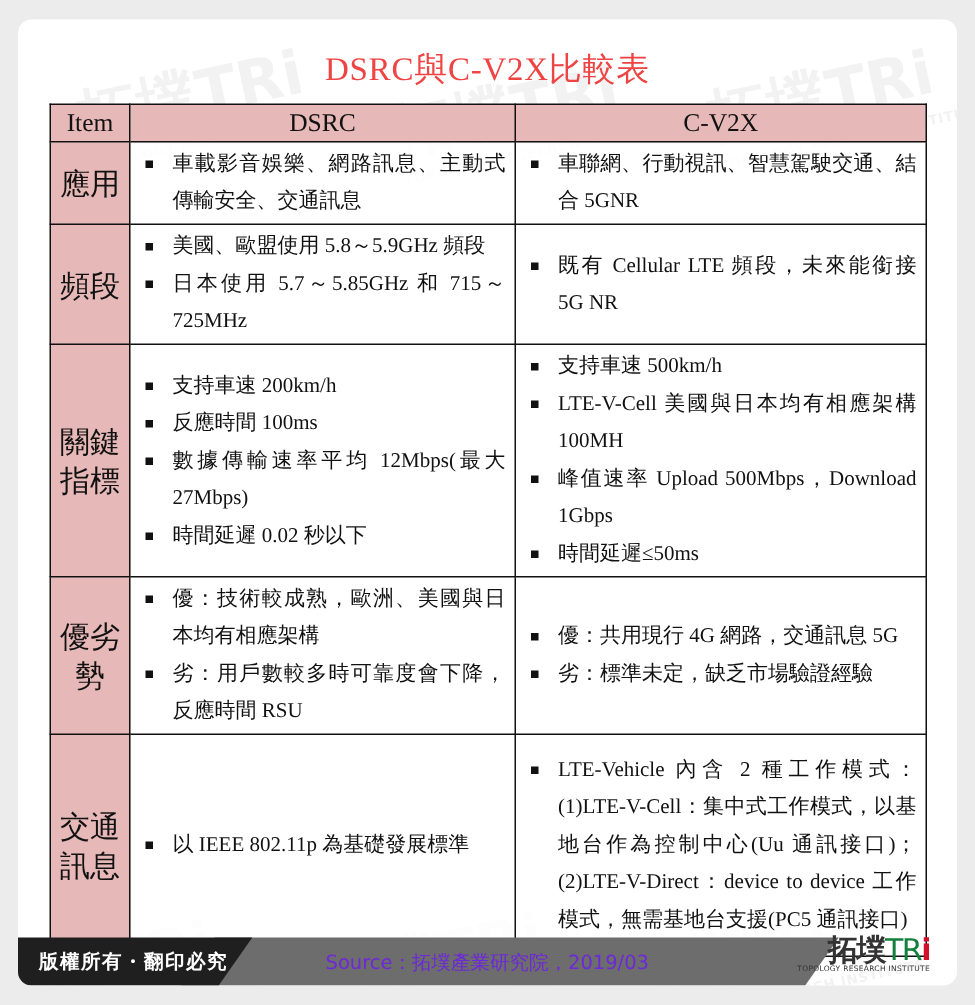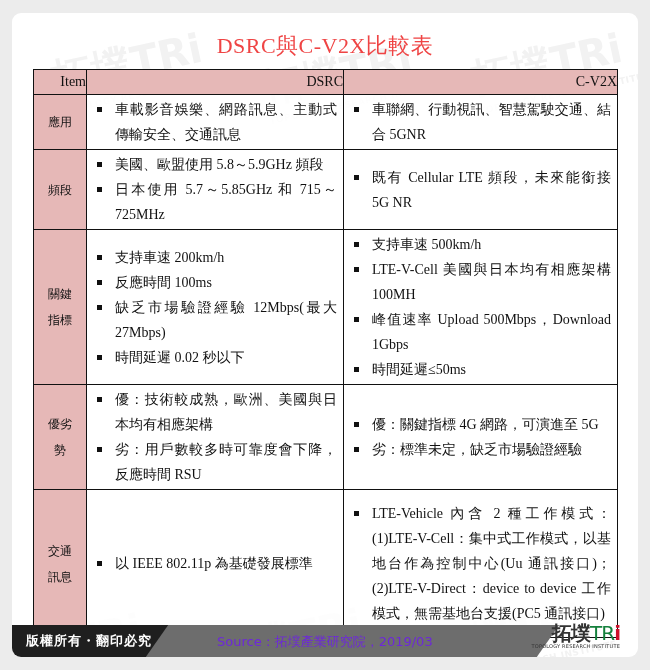--- a/index.html
+++ b/index.html
@@ -26,25 +26,25 @@
   }
 
   table.cmp {
     position: absolute; left: 21px; top: 56px; width: 584px;
     border-collapse: collapse; table-layout: fixed;
     font-family: "Liberation Serif", "DejaVu Serif", serif; font-size: 14px;
     background: transparent;
   }
   table.cmp th, table.cmp td { border: 1.5px solid #111; vertical-align: middle; }
   table.cmp th {
-    background: #e6b8b7; font-weight: normal; height: 25px; font-size: 14px; text-align: right;
+    background: #e6b8b7; font-weight: normal; height: 25px; font-size: 17px; text-align: center;
   }
   td.item {
     background: #e6b8b7; text-align: center; font-family: "DejaVu Sans", sans-serif;
-    font-size: 12px; line-height: 26px; padding: 0 4px;
+    font-size: 20px; line-height: 26px; padding: 0 4px;
   }
   td.cell { background: rgba(255,255,255,0.85); padding: 2px 6px 2px 6px; }
   ul.bl { list-style: none; }
   ul.bl li {
     position: relative; padding-left: 22px; line-height: 25px; font-size: 14px;
     text-align: justify;
   }
   ul.bl li::before {
     content: ""; position: absolute; left: 4px; top: 10px; width: 5px; height: 5px; background: #111;
   }
@@ -136,21 +136,21 @@
           <li>既有 Cellular LTE 頻段，未來能銜接 5G NR</li>
         </ul>
           </td>
       </tr>
       <tr style="height:145px">
         <td class="item"><span style="display:inline-block;width:2.2em;">關鍵指標</span></td>
         <td class="cell">
             <ul class="bl">
           <li>支持車速 200km/h</li>
           <li>反應時間 100ms</li>
-          <li>缺乏市場驗證經驗 12Mbps(最大 27Mbps)</li>
+          <li>數據傳輸速率平均 12Mbps(最大 27Mbps)</li>
           <li>時間延遲 0.02 秒以下</li>
         </ul>
           </td>
         <td class="cell">
             <ul class="bl">
           <li>支持車速 500km/h</li>
           <li>LTE-V-Cell 美國與日本均有相應架構 100MH</li>
           <li>峰值速率 Upload 500Mbps，Download 1Gbps</li>
           <li>時間延遲≤50ms</li>
         </ul>
@@ -159,21 +159,21 @@
       <tr style="height:97px">
         <td class="item"><span style="display:inline-block;width:2.2em;">優劣勢</span></td>
         <td class="cell">
             <ul class="bl">
           <li>優：技術較成熟，歐洲、美國與日本均有相應架構</li>
           <li>劣：用戶數較多時可靠度會下降，反應時間 RSU</li>
         </ul>
           </td>
         <td class="cell">
             <ul class="bl">
-          <li>優：關鍵指標 4G 網路，可演進至 5G</li>
+          <li>優：共用現行 4G 網路，交通訊息 5G</li>
           <li>劣：標準未定，缺乏市場驗證經驗</li>
         </ul>
           </td>
       </tr>
       <tr style="height:148px">
         <td class="item"><span style="display:inline-block;width:2.2em;">交通訊息</span></td>
         <td class="cell">
             <ul class="bl">
           <li>以 IEEE 802.11p 為基礎發展標準</li>
         </ul>

